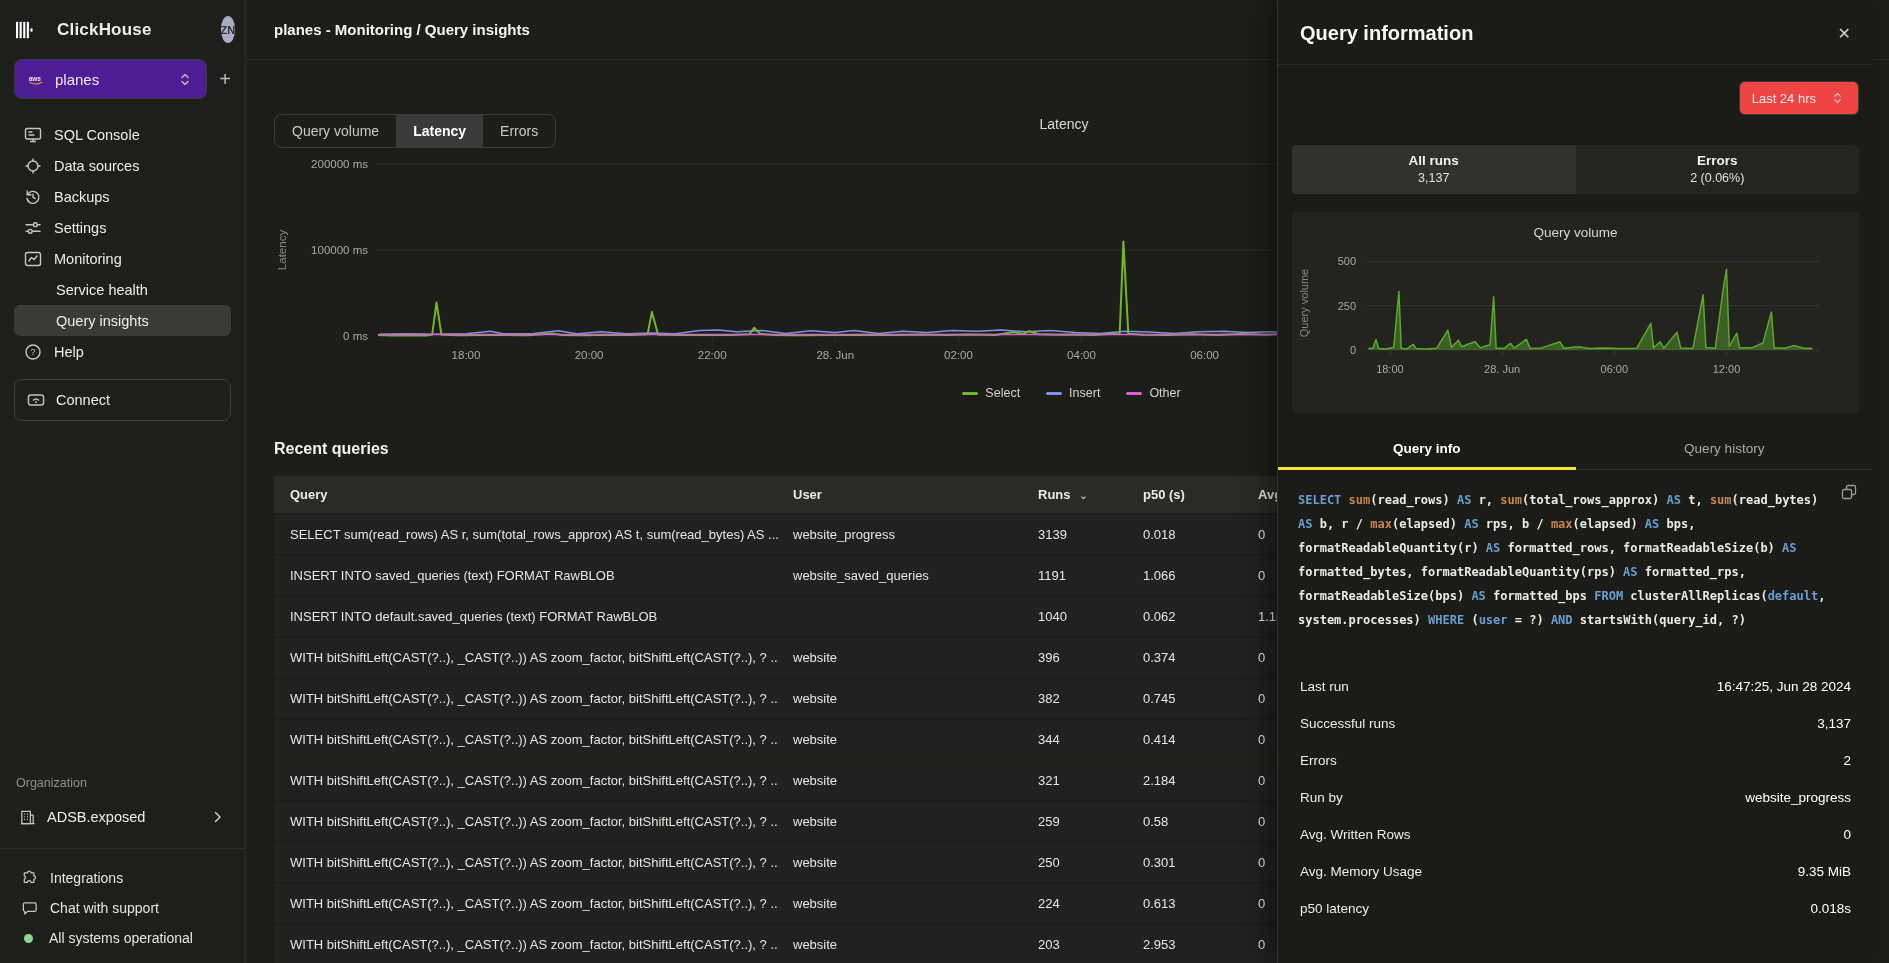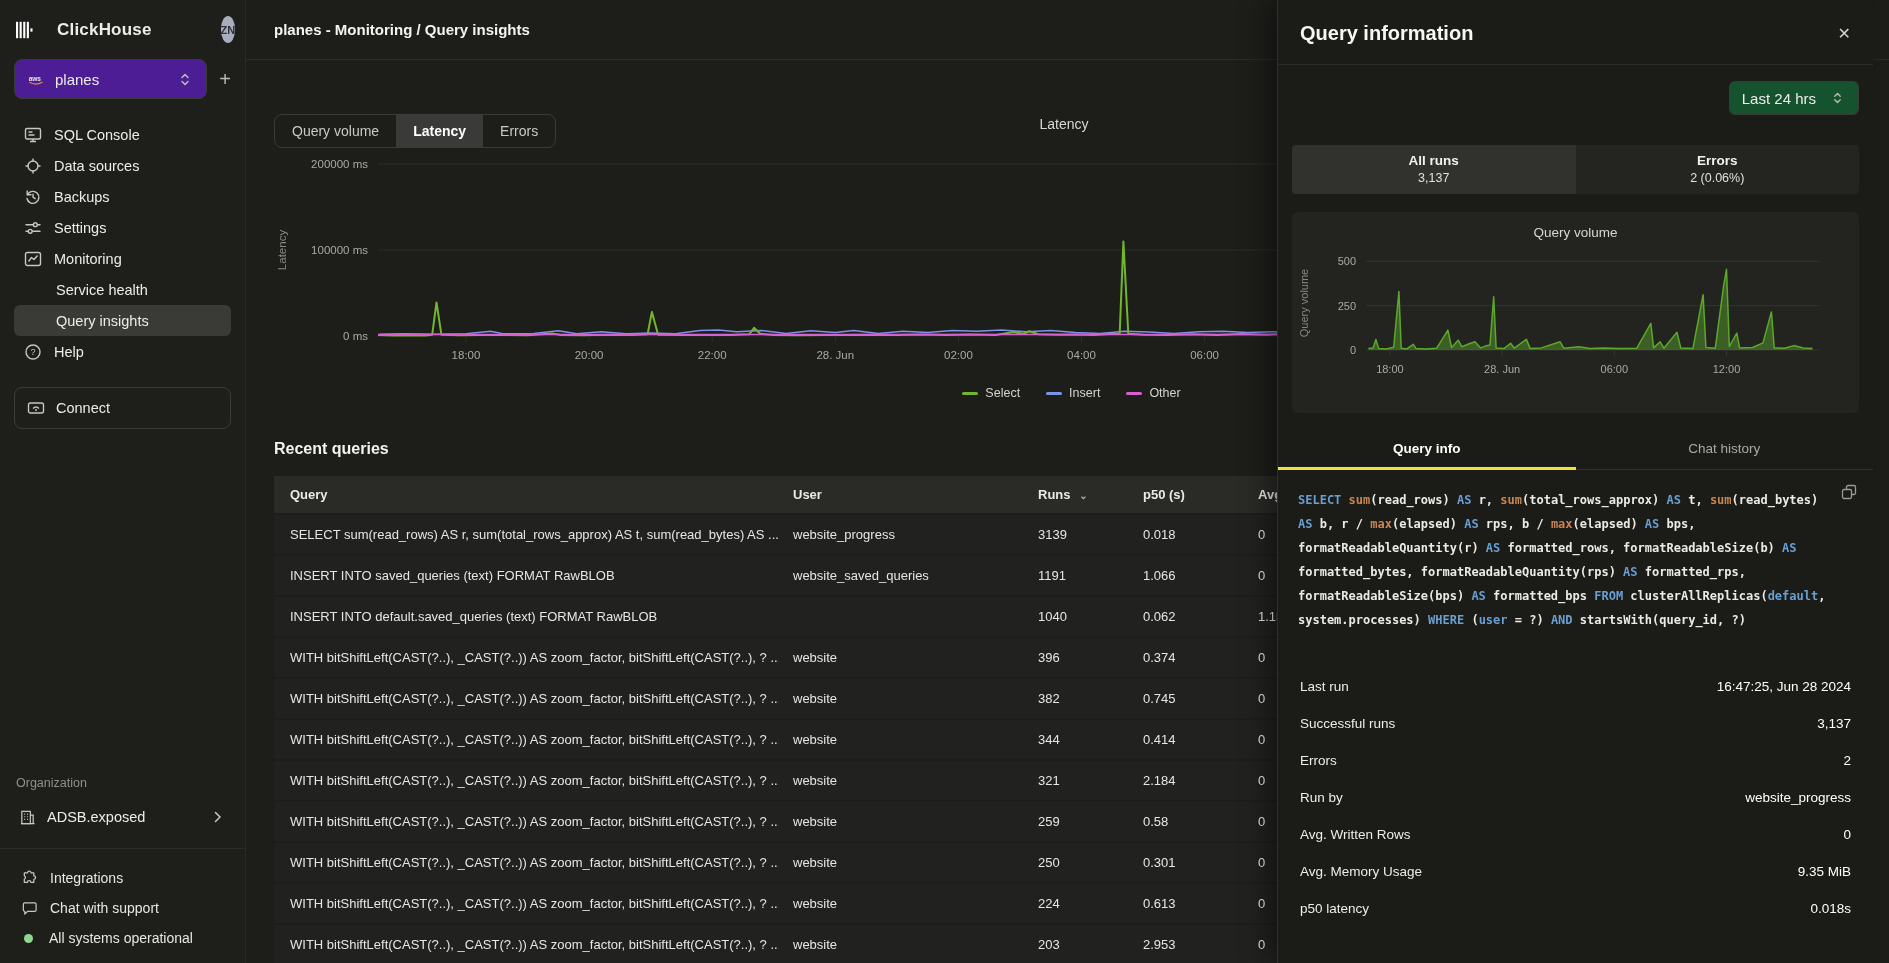--- a/index.html
+++ b/index.html
@@ -20,21 +20,21 @@
   .service-select { flex:1; display:flex; align-items:center; gap:10px; background:#4c1d95;
     border:1px solid #3b3b38; border-radius:8px; height:40px; padding:0 12px; color:#ececea;
     font-size:15px; cursor:pointer; font-family:inherit; }
   .service-select .sname { flex:1; text-align:left; }
   .add-btn { background:none; border:none; color:#b9b9b6; font-size:20px; cursor:pointer; line-height:1; }
   .nav-item { display:flex; align-items:center; gap:12px; height:31px; padding:0 10px;
     border-radius:6px; font-size:14.5px; color:#ececea; cursor:pointer; }
   .nav-item.sub { padding-left:42px; }
   .nav-item.active { background:#3a3a37; }
   .nicon-wrap { width:18px; height:18px; display:flex; align-items:center; justify-content:center; }
-  .connect-box { margin-top:20px; display:flex; align-items:center; gap:11px; height:42px;
+  .connect-box { margin-top:12px; display:flex; align-items:center; gap:11px; height:42px;
     border:1px solid #3b3b38; border-radius:8px; background:none; padding:0 12px; color:#ececea;
     font-size:14.5px; cursor:pointer; font-family:inherit; width:100%; }
   .side-spacer { flex:1; }
   .org-label { font-size:12.5px; color:#8f8f8c; margin:0 2px 12px; }
   .org-row { display:flex; align-items:center; gap:11px; height:30px; padding:0 4px; font-size:14.5px; cursor:pointer; }
   .org-row .org-name { flex:1; }
   .side-divider { border-top:1px solid #2c2c29; margin:16px -14px 14px; }
   .foot-item { display:flex; align-items:center; gap:12px; height:30px; padding:0 6px;
     font-size:14px; color:#e6e6e3; cursor:pointer; }
   .status-dot { width:9px; height:9px; border-radius:50%; background:#8fd694; margin:0 4px; }
@@ -66,23 +66,23 @@
   
   .panel { position:absolute; right:16px; top:0; bottom:0; width:596px; background:#1b1b18;
     border-left:1px solid #30302d; box-shadow:-10px 0 26px rgba(0,0,0,.4);
     display:flex; flex-direction:column; overflow:hidden; }
   .panel-header { display:flex; align-items:center; justify-content:space-between;
     padding:22px 22px 19px; border-bottom:1px solid #2b2b28; }
   .panel-title { font-size:20px; font-weight:700; color:#f6f6f4; }
   .close-btn { background:none; border:none; color:#d2d2cf; font-size:16px; cursor:pointer; }
   .panel-body { padding:16px 14px 0; }
   .range-row { display:flex; justify-content:flex-end; }
-  .range-select { display:flex; align-items:center; gap:12px; background:#14532d;
+  .range-select { display:flex; align-items:center; gap:12px; background:#ef4444;
     border:1px solid #3a3a37; border-radius:6px; height:34px; padding:0 12px; color:#ececea;
-    font-size:15px; cursor:pointer; font-family:inherit; }
+    font-size:13px; cursor:pointer; font-family:inherit; }
   .segments { display:flex; margin-top:30px; border-radius:4px; overflow:hidden; }
   .segment { flex:1; text-align:center; padding:8px 0 9px; cursor:pointer; background:#242421; }
   .segment.active { background:#31312e; }
   .seg-label { font-size:13.5px; font-weight:600; color:#f1f1ef; }
   .seg-value { font-size:12.5px; color:#e0e0dd; margin-top:3px; }
   .mini-card { margin-top:18px; background:#232320; border-radius:6px; padding:13px 4px 8px; }
   .mini-title { text-align:center; font-size:13.5px; color:#d6d6d3; margin-bottom:6px; }
   .panel-tabs { display:flex; margin-top:18px; border-bottom:1px solid #2f2f2c; }
   .ptab { flex:1; text-align:center; padding:10px 0 11px; font-size:13.5px; color:#a9a9a6;
     cursor:pointer; border-bottom:3px solid transparent; margin-bottom:-1px; }
@@ -470,21 +470,21 @@
             <line class="grid" x1="430.5" x2="430.5" y1="104.0" y2="110"></line>
             <text class="tick xtick" x="430.5" y="127">12:00</text>
             <text class="tick ylab" transform="rotate(-90 12 57)" x="12" y="57">Query volume</text>
             <polygon points="72.4,104.0 72.4,102.6 77.1,101.9 79.9,93.4 82.7,102.6 90.2,102.9 97.7,101.3 102.9,45.5 105.2,102.2 110.8,102.9 117.3,98.3 120.1,102.6 129.5,102.9 140.7,102.2 151.9,84.1 155.6,101.5 162.2,94.2 165.9,100.8 172.5,98.0 179.0,95.8 184.6,101.9 189.3,100.1 194.0,99.0 197.7,50.8 200.1,101.9 208.0,102.6 214.5,97.3 218.3,102.2 230.4,93.4 234.2,102.6 245.4,101.9 264.1,95.8 267.8,102.2 282.8,100.8 294.0,102.6 307.1,101.9 323.9,102.6 340.8,102.2 354.8,77.4 357.6,101.9 364.1,95.8 367.9,102.2 381.0,86.3 384.7,101.9 396.9,102.6 407.1,48.7 409.9,101.5 419.3,102.2 427.7,39.3 430.5,23.3 433.3,100.5 440.8,87.2 443.6,101.9 456.7,101.5 467.0,96.9 475.4,65.9 478.2,101.9 488.5,102.2 497.8,99.6 507.2,101.9 516.5,102.6 516.5,104.0" fill="#5ca82c" opacity="0.45"></polygon>
             <polyline points="72.4,102.6 77.1,101.9 79.9,93.4 82.7,102.6 90.2,102.9 97.7,101.3 102.9,45.5 105.2,102.2 110.8,102.9 117.3,98.3 120.1,102.6 129.5,102.9 140.7,102.2 151.9,84.1 155.6,101.5 162.2,94.2 165.9,100.8 172.5,98.0 179.0,95.8 184.6,101.9 189.3,100.1 194.0,99.0 197.7,50.8 200.1,101.9 208.0,102.6 214.5,97.3 218.3,102.2 230.4,93.4 234.2,102.6 245.4,101.9 264.1,95.8 267.8,102.2 282.8,100.8 294.0,102.6 307.1,101.9 323.9,102.6 340.8,102.2 354.8,77.4 357.6,101.9 364.1,95.8 367.9,102.2 381.0,86.3 384.7,101.9 396.9,102.6 407.1,48.7 409.9,101.5 419.3,102.2 427.7,39.3 430.5,23.3 433.3,100.5 440.8,87.2 443.6,101.9 456.7,101.5 467.0,96.9 475.4,65.9 478.2,101.9 488.5,102.2 497.8,99.6 507.2,101.9 516.5,102.6" fill="none" stroke="#5ca82c" stroke-width="1.5" stroke-linejoin="round"></polyline>
           </svg>
       </div>
     </div>
     <div class="panel-tabs" id="panel-tabs">
         <div class="ptab active">Query info</div>
-        <div class="ptab">Chat history</div>
+        <div class="ptab">Query history</div>
       </div>
     <div class="code-block" id="code">
       <button class="copy-btn">
         <svg width="16" height="16" viewBox="0 0 16 16" fill="none" stroke="#9a9a97" stroke-width="1.3">
             <rect x="5.5" y="1.5" width="9" height="9" rx="1.5"></rect>
             <rect x="1.5" y="5.5" width="9" height="9" rx="1.5" fill="#1b1b18"></rect>
           </svg>
       </button>
     <div class="code-line"><span class="tk-k">SELECT </span><span class="tk-f">sum</span><span class="tk-p">(read_rows) </span><span class="tk-k">AS</span><span class="tk-p"> r, </span><span class="tk-f">sum</span><span class="tk-p">(total_rows_approx) </span><span class="tk-k">AS</span><span class="tk-p"> t, </span><span class="tk-f">sum</span><span class="tk-p">(read_bytes)</span></div>
         <div class="code-line"><span class="tk-k">AS</span><span class="tk-p"> b, r / </span><span class="tk-f">max</span><span class="tk-p">(elapsed) </span><span class="tk-k">AS</span><span class="tk-p"> rps, b / </span><span class="tk-f">max</span><span class="tk-p">(elapsed) </span><span class="tk-k">AS</span><span class="tk-p"> bps,</span></div>

